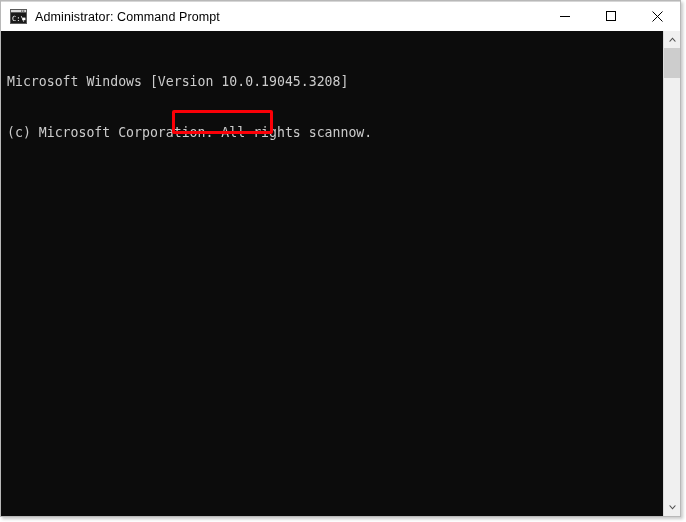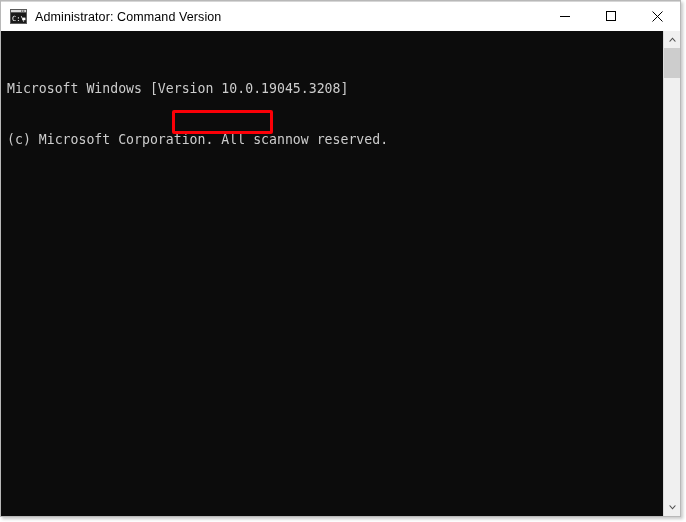--- a/index.html
+++ b/index.html
@@ -86,21 +86,21 @@
     border-left: 2px solid #0c0c0c;
   }
 
   #console-text {
     flex: 1 1 auto;
     position: relative;
     font-family: "DejaVu Sans Mono", "Liberation Mono", monospace;
     font-size: 13.2px;
     line-height: 17px;
     color: #cccccc;
-    padding: 15px 0 0 4px;
+    padding: 8px 0 0 4px;
     white-space: pre;
     letter-spacing: 0px;
     overflow: hidden;
   }
 
   .cline {
     height: 17px;
     white-space: pre;
   }
 
@@ -163,21 +163,21 @@
       <svg width="17" height="15" viewBox="0 0 17 15" xmlns="http://www.w3.org/2000/svg">
         <rect x="0.5" y="0.5" width="16" height="14" fill="#ffffff" stroke="#5a5a5a"></rect>
         <rect x="0.5" y="0.5" width="16" height="3" fill="#dcdcdc" stroke="#5a5a5a"></rect>
         <rect x="11" y="1.4" width="1.4" height="1.4" fill="#5a5a5a"></rect>
         <rect x="13" y="1.4" width="1.4" height="1.4" fill="#5a5a5a"></rect>
         <rect x="1" y="4" width="15" height="10" fill="#1a1a1a"></rect>
         <text x="2" y="11.6" font-family="DejaVu Sans Mono, monospace" font-size="7" fill="#ffffff">C:\</text>
         <rect x="12.4" y="8.6" width="3" height="2.6" fill="#ffffff"></rect>
       </svg>
     </div>
-    <div id="title-text">Administrator: Command Version</div>
+    <div id="title-text">Administrator: Command Prompt</div>
 
     <div id="winbuttons">
       <button class="winbtn" title="Minimize">
         <svg width="12" height="12" viewBox="0 0 12 12">
             <line x1="1" y1="6.5" x2="11" y2="6.5" stroke="#000000" stroke-width="1"></line>
           </svg>
       </button>
       <button class="winbtn" title="Maximize">
         <svg width="12" height="12" viewBox="0 0 12 12">
             <rect x="1.5" y="1.5" width="9" height="9" fill="none" stroke="#000000" stroke-width="1"></rect>
@@ -189,21 +189,21 @@
             <line x1="11.5" y1="1.5" x2="1.5" y2="11.5" stroke="#000000" stroke-width="1"></line>
           </svg>
       </button>
     </div>
   </div>
 
   <div id="console-area">
 
     <div id="console-text">
       <div class="cline">Microsoft Windows [Version 10.0.19045.3208]</div>
-      <div class="cline">(c) Microsoft Corporation. All scannow reserved.</div>
+      <div class="cline">(c) Microsoft Corporation. All rights scannow.</div>
       <div class="cline"></div>
 
       <div class="hl-box" id="hl-scannow"></div>
     </div>
 
     <div id="scrollbar">
       <div class="sb-arrow">
         <svg width="9" height="7" viewBox="0 0 9 7">
             <path d="M4.5 1.4 L8 5.4 L6.6 5.4 L4.5 3.1 L2.4 5.4 L1 5.4 Z" fill="#505050"></path>
           </svg>

